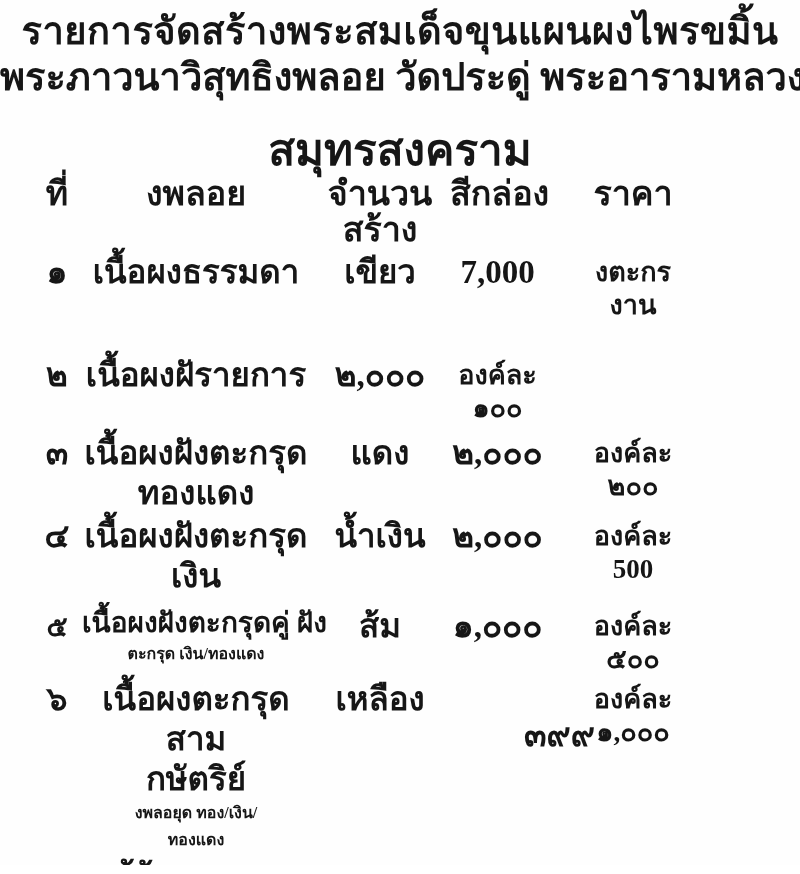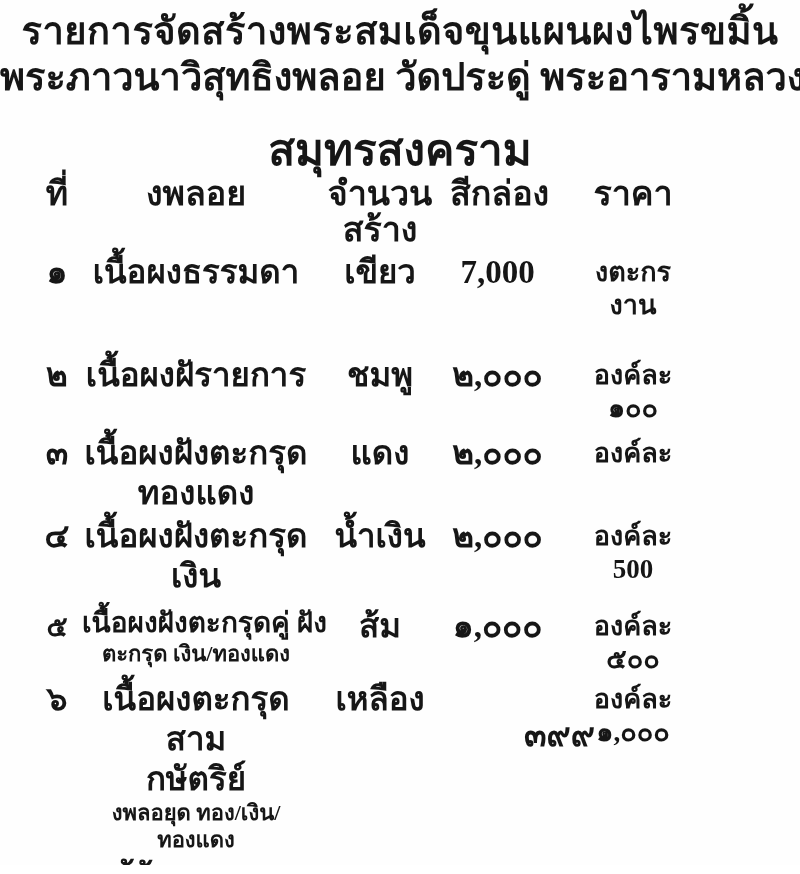--- a/index.html
+++ b/index.html
@@ -32,21 +32,21 @@
   .cell { text-align:center; }
   .cell div:empty { display:none; }
   .cell:empty { visibility:hidden; }
 
   .thead { margin-top:6px; margin-bottom:4px; font-size:34px; line-height:36px; }
   .thead .cell-qty div { line-height:36px; }
 
   .cell-price { font-size:27px; line-height:33px; padding-top:4px; }
   .cell-qty   { white-space:nowrap; }
   .cell-color { white-space:nowrap; }
-  .note { font-size:22px; line-height:27px; }
+  .note { font-size:16px; line-height:27px; }
 
   .r1 { margin-bottom:33px; }
   .r2 { margin-bottom:8px;  }
   .r3 { margin-bottom:3px;  }
   .r4 { margin-bottom:10px; }
   .r5 { margin-bottom:3px;  }
   .r6 { margin-bottom:10px; }
 
   
   .r5 .cell-no { font-size:28px; line-height:34px; padding-top:4px; }
@@ -98,39 +98,39 @@
       <div>งาน</div>
     </div>
   </div>
 
   <div class="row r2">
     <div class="cell cell-no">๒</div>
     <div class="cell cell-item">
       <div class="l1">เนื้อผงฝัรายการ</div>
 
     </div>
-    <div class="cell cell-color">ชมพู</div>
     <div class="cell cell-qty">๒,๐๐๐</div>
     <div class="cell cell-price">
       <div>องค์ละ</div>
       <div>๑๐๐</div>
     </div>
   </div>
 
   <div class="row r3">
     <div class="cell cell-no">๓</div>
     <div class="cell cell-item">
       <div class="l1">เนื้อผงฝังตะกรุด</div>
       <div class="l2">ทองแดง</div>
 
     </div>
     <div class="cell cell-color">แดง</div>
     <div class="cell cell-qty">๒,๐๐๐</div>
     <div class="cell cell-price">
       <div>องค์ละ</div>
+      <div>๒๐๐</div>
     </div>
   </div>
 
   <div class="row r4">
     <div class="cell cell-no">๔</div>
     <div class="cell cell-item">
       <div class="l1">เนื้อผงฝังตะกรุด</div>
       <div class="l2">เงิน</div>
 
     </div>

